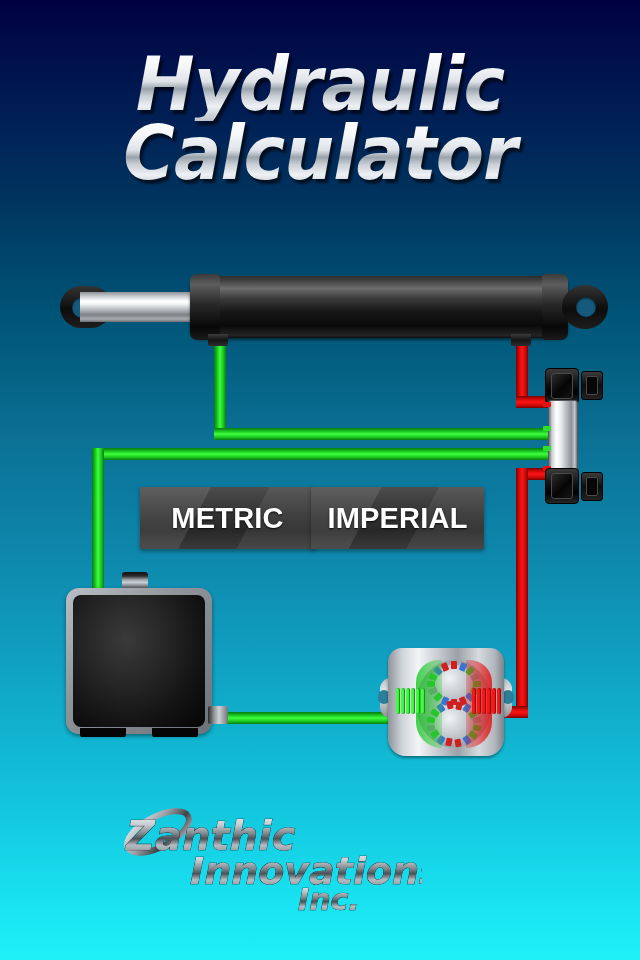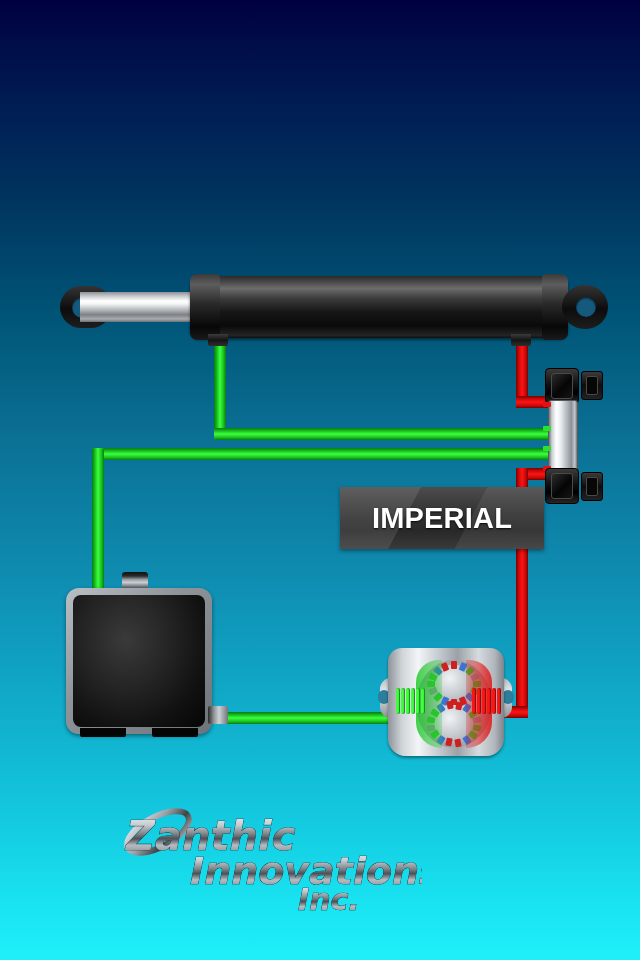--- a/index.html
+++ b/index.html
@@ -221,38 +221,42 @@
                       rgba(255,255,255,.07) 62.4%,rgba(255,255,255,.07) 100%),
       linear-gradient(to bottom,#4d4d4d 0%,#3f3f3f 22%,#303030 48%,#282828 70%,#3a3a3a 100%);
     color:#ffffff;
     font-family:"Liberation Sans","DejaVu Sans",sans-serif;
     font-weight:bold;font-size:29px;letter-spacing:.2px;
     text-shadow:0 1px 2px rgba(0,0,0,.85);
     box-shadow:0 2px 4px rgba(0,0,0,.4);
     display:flex;align-items:center;justify-content:center;
   }
   #btn-metric{left:140px;width:175px;}
-  #btn-imperial{left:340px;width:204px;}
+  #btn-imperial{left:311px;width:173px;}
 
   
   #logo{position:absolute;left:112px;top:802px;width:310px;height:112px;}
   #logo svg{display:block;}
   .logo-txt{
     font-family:"DejaVu Sans","Liberation Sans",sans-serif;
     font-weight:bold;font-style:italic;
     fill:url(#chrome);
     stroke:#1b1b1b;stroke-width:.7px;
     paint-order:stroke fill;
   }
 </style>
 </head>
 <body>
 
 <div id="screen">
 
+  <div id="title-block">
+    <span class="title-line" id="title-1">Hydraulic</span>
+    <span class="title-line" id="title-2">Calculator</span>
+  </div>
 
   <div id="hoses">
 
     <div class="hose green v" style="left:214px;top:336px;height:100px;"></div>
     <div class="elbow green" style="left:214px;top:428px;"></div>
     <div class="hose green h" style="left:214px;top:428px;width:340px;"></div>
 
     <div class="hose green h" style="left:92px;top:448px;width:462px;"></div>
     <div class="elbow green" style="left:92px;top:448px;"></div>
     <div class="hose green v" style="left:92px;top:448px;height:142px;"></div>
@@ -377,20 +381,21 @@
     <div class="coil" id="coil-r" style="left:92px;">
         <span style="left: 0px; background: rgb(255, 20, 20); box-shadow: rgba(0, 0, 0, 0.5) -1px 0px 1px inset;"></span>
         <span style="left: 5px; background: rgb(255, 20, 20); box-shadow: rgba(0, 0, 0, 0.5) -1px 0px 1px inset;"></span>
         <span style="left: 10px; background: rgb(255, 20, 20); box-shadow: rgba(0, 0, 0, 0.5) -1px 0px 1px inset;"></span>
         <span style="left: 15px; background: rgb(255, 20, 20); box-shadow: rgba(0, 0, 0, 0.5) -1px 0px 1px inset;"></span>
         <span style="left: 20px; background: rgb(255, 20, 20); box-shadow: rgba(0, 0, 0, 0.5) -1px 0px 1px inset;"></span>
         <span style="left: 25px; background: rgb(255, 20, 20); box-shadow: rgba(0, 0, 0, 0.5) -1px 0px 1px inset;"></span>
       </div>
   </div>
 
+  <button class="unit-btn" id="btn-metric">METRIC</button>
   <button class="unit-btn" id="btn-imperial">IMPERIAL</button>
 
   <div id="logo">
     <svg width="310" height="112" viewBox="0 0 310 112" aria-hidden="true">
       <defs>
         <linearGradient id="chrome" x1="0" y1="0" x2="0" y2="1">
           <stop offset="0%" stop-color="#f2f4f6"></stop>
           <stop offset="26%" stop-color="#c6ccd1"></stop>
           <stop offset="45%" stop-color="#7f868c"></stop>
           <stop offset="56%" stop-color="#4b5156"></stop>

